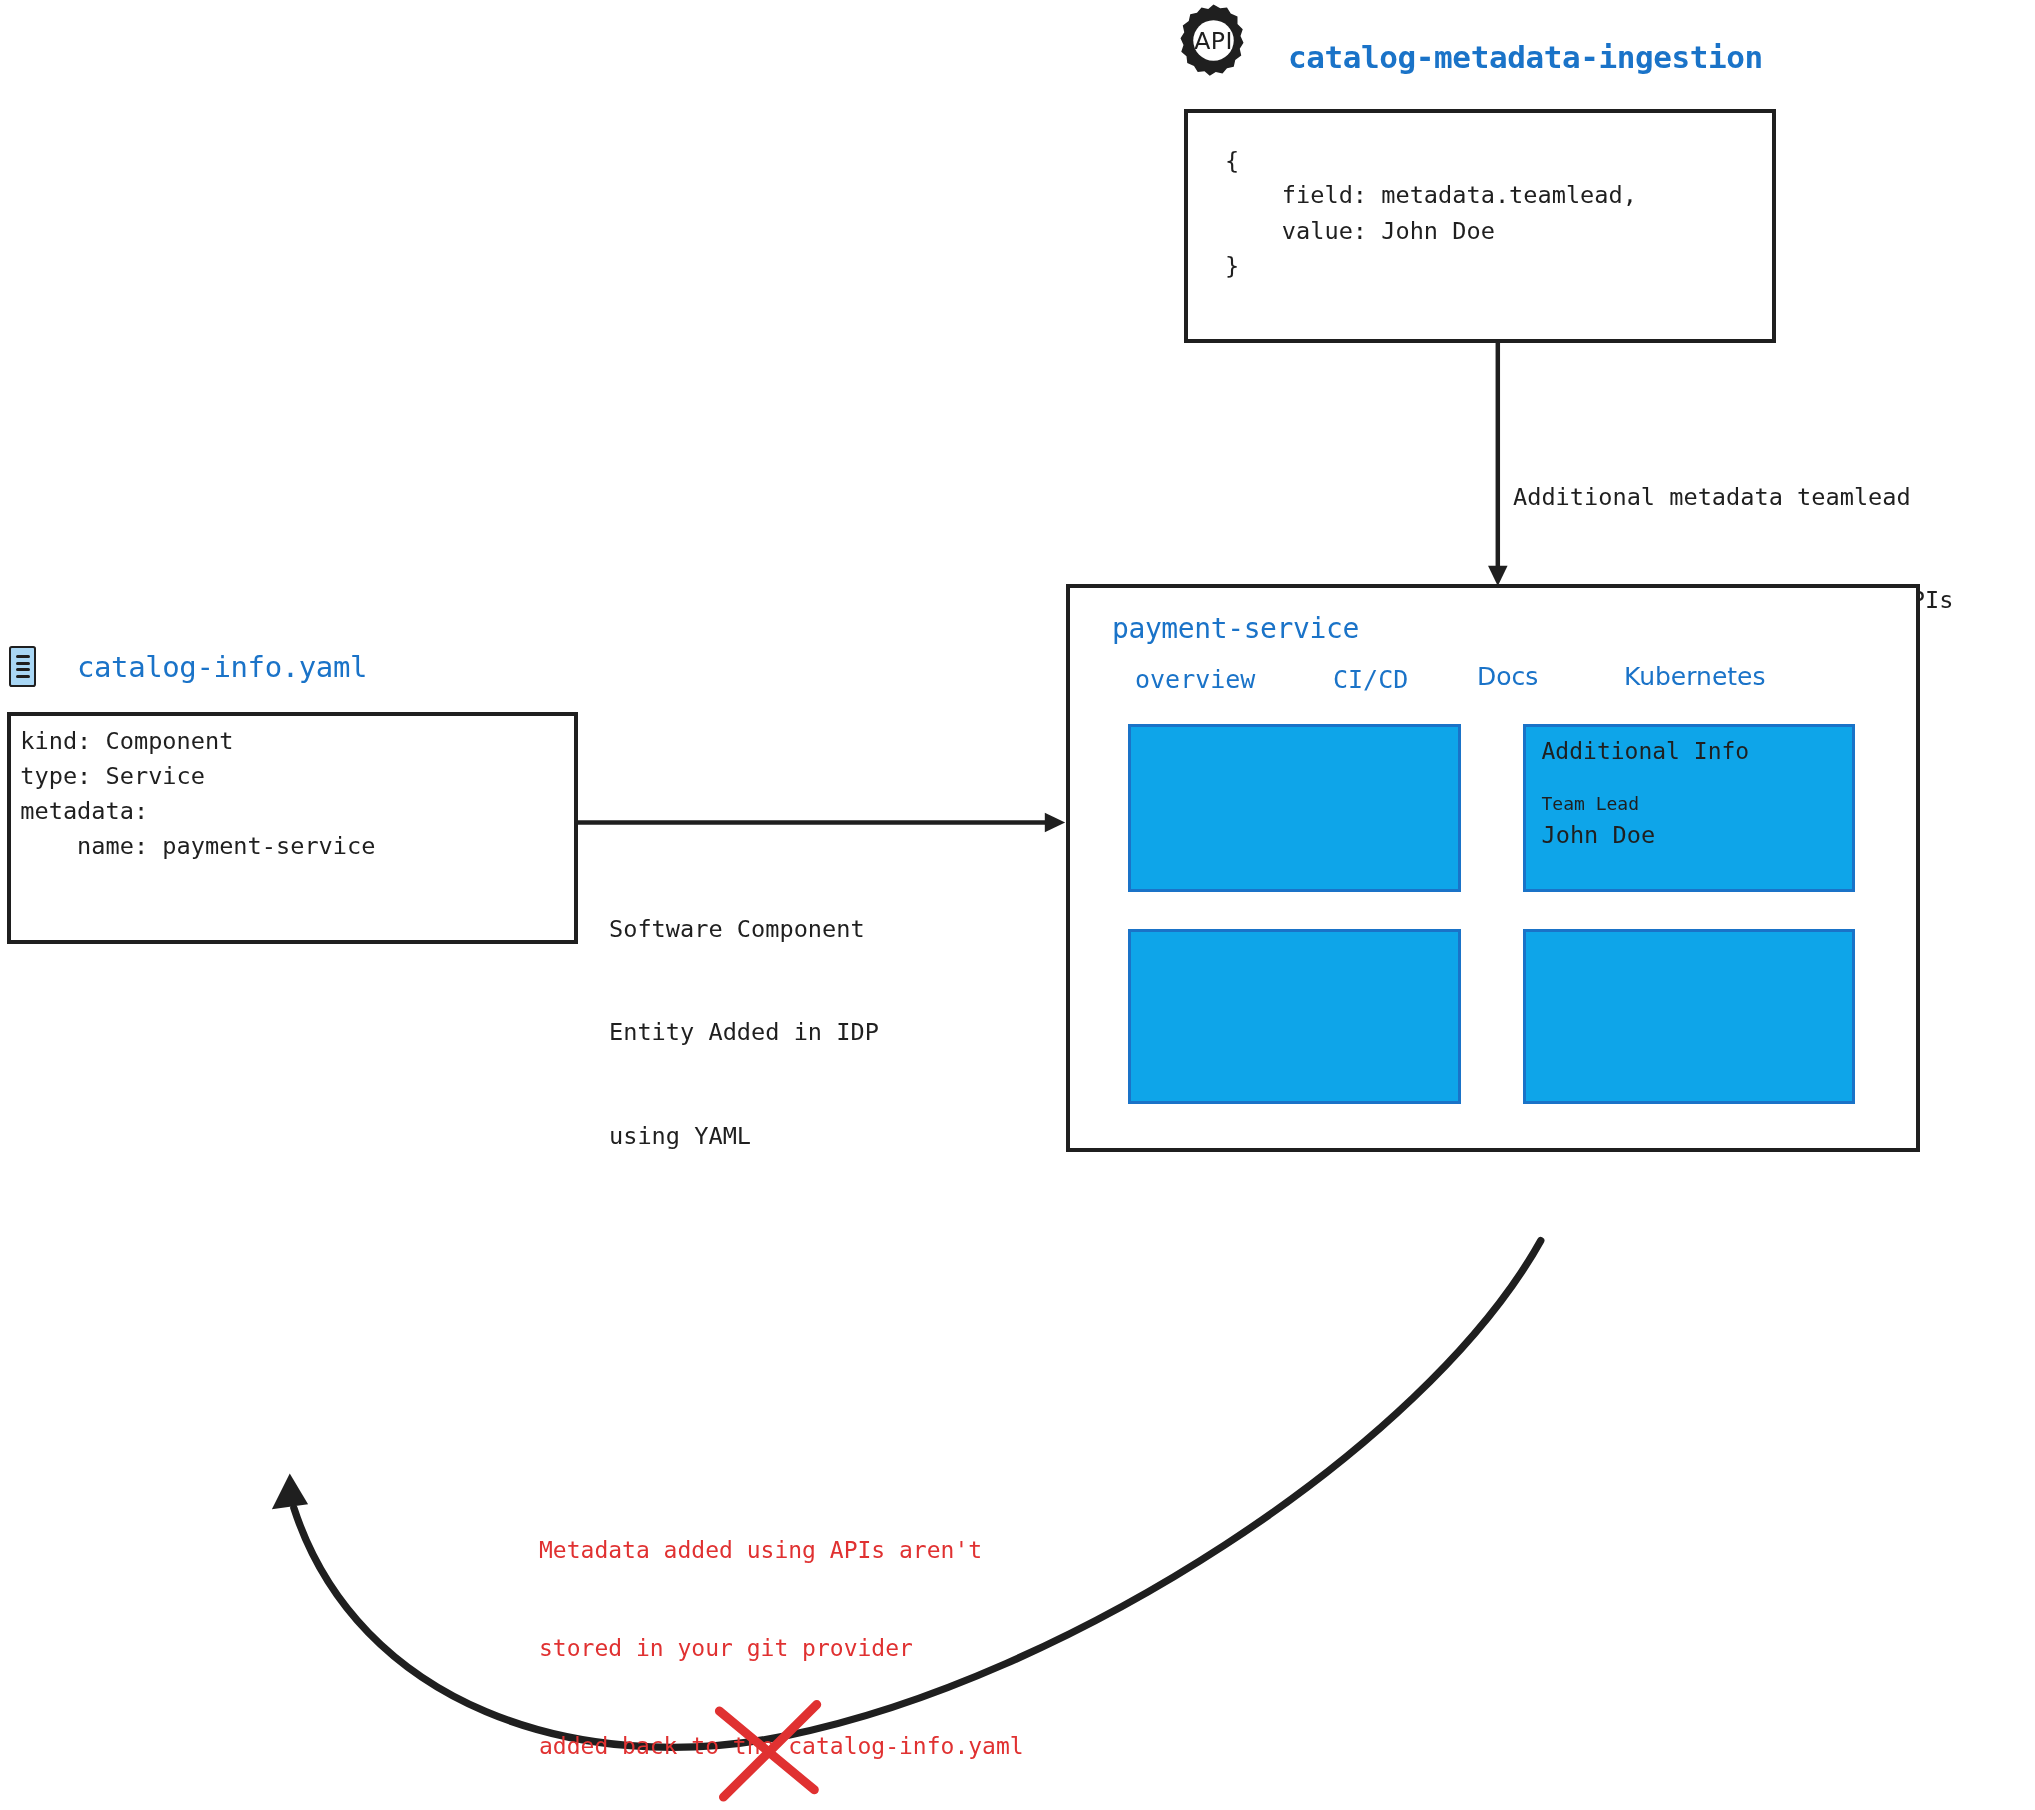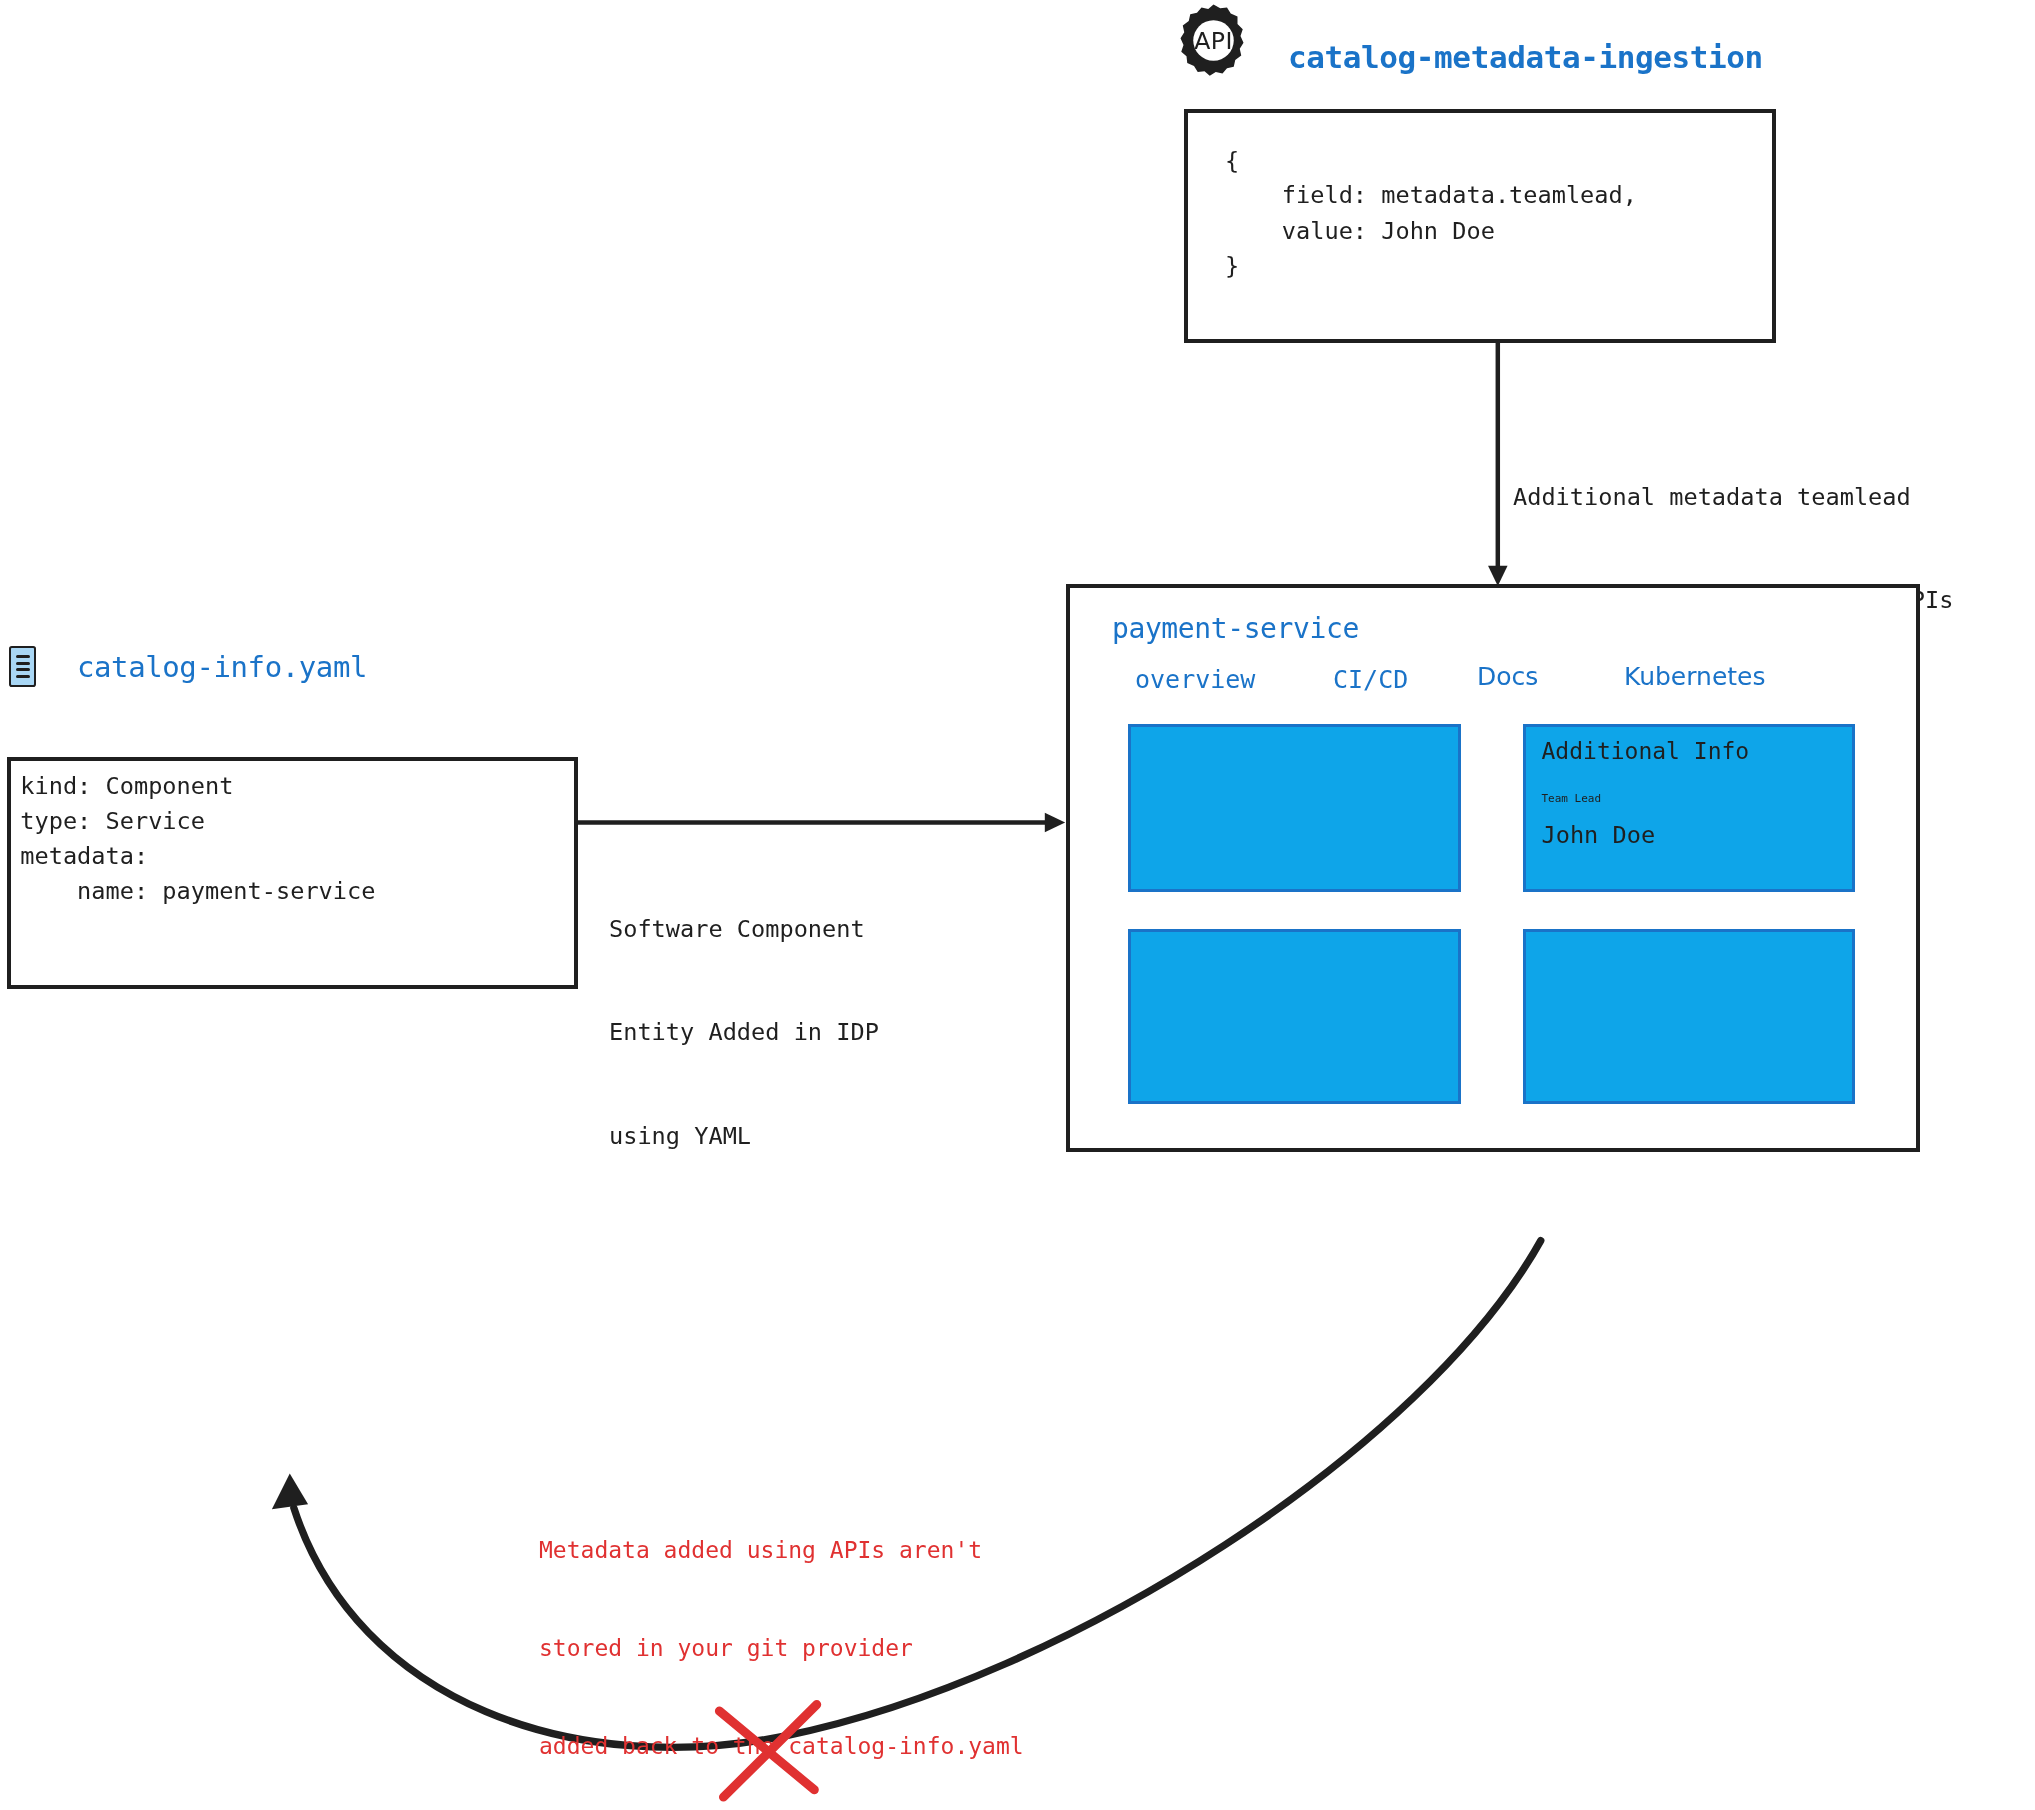--- a/index.html
+++ b/index.html
@@ -139,21 +139,21 @@
   </div>
 
   <div class="abs file-icon" style="left:9px; top:646px;">
     <i></i>
       <i></i>
       <i></i>
       <i></i>
   </div>
   <div class="abs blue-title" style="left:77px; top:650px; font-size:29px;">catalog-info.yaml</div>
 
-  <div class="abs black-box" style="left:7.3px; top:712px; width:571px; height:232px;margin-top:45px;">
+  <div class="abs black-box" style="left:7.3px; top:712px; width:571px; height:232px;">
     <div class="abs code" style="left:9px; top:8.1px;">kind: Component</div>
     <div class="abs code" style="left:9px; top:43px;">type: Service</div>
     <div class="abs code" style="left:9px; top:78px;">metadata:</div>
     <div class="abs code" style="left:9px; top:113px;">    name: payment-service</div>
   </div>
 
   <svg class="abs" style="left:578px; top:798px;" width="501" height="53" viewBox="0 0 1230 130">
     <line x1="0" y1="60" x2="1150" y2="60" stroke="#1f1f1f" stroke-width="11"></line>
     <polygon points="1196,60 1146,36 1146,84" fill="#1f1f1f"></polygon>
   </svg>
@@ -170,21 +170,21 @@
 
     <div class="abs blue-tab" style="left:45px; top:77px;margin-left:20px;">overview</div>
     <div class="abs blue-tab" style="left:263px; top:77px;">CI/CD</div>
     <div class="abs blue-tab" style="left:407px; top:74px; font-family:'DejaVu Sans',sans-serif; font-size:25px;">Docs</div>
     <div class="abs blue-tab" style="left:554px; top:74px; font-family:'DejaVu Sans',sans-serif; font-size:25px;">Kubernetes</div>
 
     <div class="abs blue-box" style="left:58px; top:136px; width:333px; height:168px;"></div>
 
     <div class="abs blue-box" style="left:453px; top:136px; width:332px; height:168px;">
       <div class="abs mono" style="left:15.5px; top:9px; font-size:23px;">Additional Info</div>
-      <div class="abs mono" style="left:15.5px; top:65px; font-size:11px;">Team Lead</div>
+      <div class="abs mono" style="left:15.5px; top:65px; font-size:18px;">Team Lead</div>
       <div class="abs mono" style="left:15.5px; top:93px; font-size:23.6px;">John Doe</div>
     </div>
 
     <div class="abs blue-box" style="left:58px; top:341px; width:333px; height:175px;"></div>
 
     <div class="abs blue-box" style="left:453px; top:341px; width:332px; height:175px;"></div>
   </div>
 
   <svg class="abs" style="left:0px; top:1221px;" width="2056" height="589" viewBox="0 0 5052 1447">
     <path d="M 3786 48

